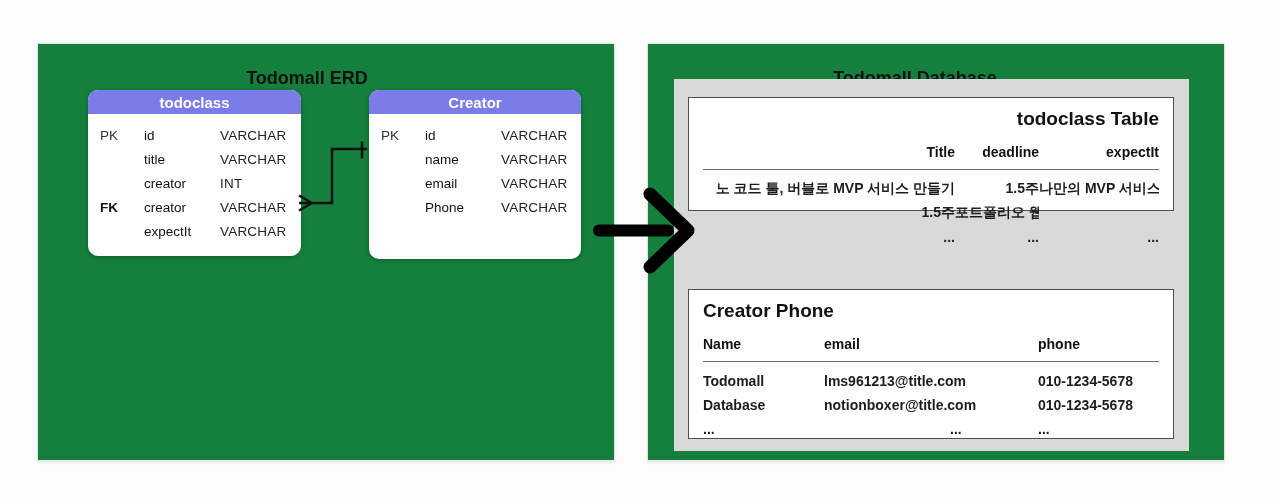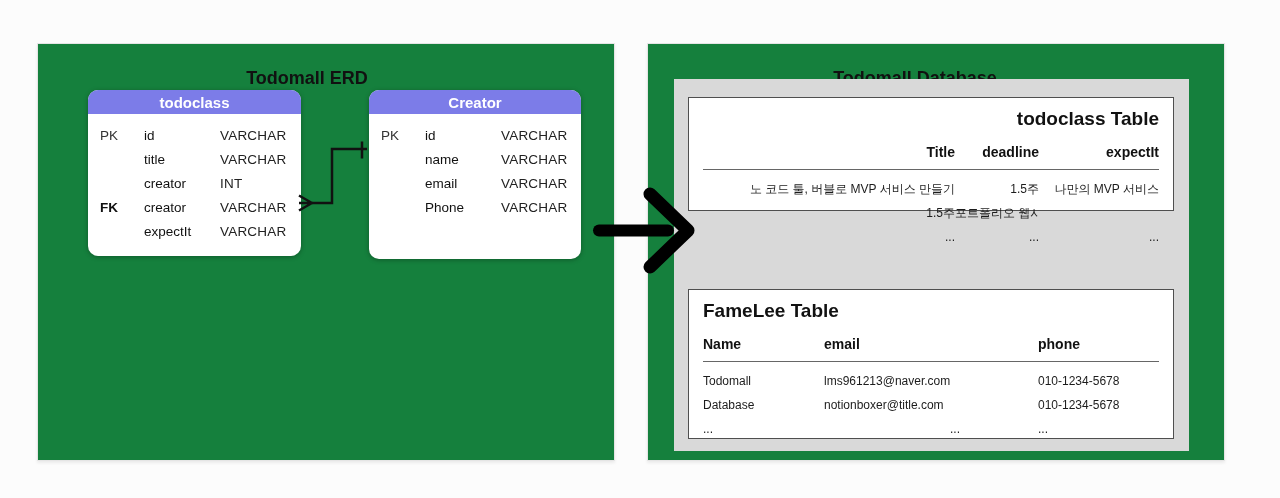--- a/index.html
+++ b/index.html
@@ -35,21 +35,21 @@
   
   .graybox{position:absolute;left:26px;top:35px;width:515px;height:372px;background:#d9d9d9;}
   .dbcard{position:absolute;left:14px;width:486px;background:#fff;
           border:1.5px solid #4f4f4f;box-sizing:border-box;padding:0 14px;}
   .dbcard-todoclass{top:18px;height:114px;text-align:right;}
   .dbcard-creator{top:210px;height:150px;}
   .dbtitle{margin:10px 0 0;font-size:19px;font-weight:700;color:#111;line-height:22px;}
   .dbhead{display:grid;margin-top:14px;padding-bottom:9px;border-bottom:1.5px solid #666;
           font-size:14px;font-weight:700;color:#111;}
   .dbbody{padding-top:7px;}
-  .dbrow{display:grid;height:24px;align-items:center;font-size:12px;color:#1c1c1c;}
+  .dbrow{display:grid;height:24px;align-items:center;font-size:14px;color:#1c1c1c;font-weight:bold;}
   .cols-todo{grid-template-columns:252px 84px auto;}
   .cols-creator{grid-template-columns:121px 214px auto;}
   .c{white-space:nowrap;overflow:hidden;}
   .shift{padding-left:126px;box-sizing:border-box;}
 </style>
 </head>
 <body>
 
 <div class="stage">
 
@@ -138,30 +138,30 @@
           </div>
           <div class="dbrow cols-todo">
             <span class="c">...</span>
             <span class="c">...</span>
             <span class="c">...</span>
           </div>
         </div>
       </div>
 
       <div class="dbcard dbcard-creator">
-        <h3 class="dbtitle">FameLee Table</h3>
+        <h3 class="dbtitle">Creator Phone</h3>
         <div class="dbhead cols-creator">
           <span class="c">Name</span>
           <span class="c">email</span>
           <span class="c">phone</span>
         </div>
         <div class="dbbody">
           <div class="dbrow cols-creator">
             <span class="c">Todomall</span>
-            <span class="c">lms961213@naver.com</span>
+            <span class="c">lms961213@title.com</span>
             <span class="c">010-1234-5678</span>
           </div>
           <div class="dbrow cols-creator">
             <span class="c">Database</span>
             <span class="c">notionboxer@title.com</span>
             <span class="c">010-1234-5678</span>
           </div>
           <div class="dbrow cols-creator">
             <span class="c">...</span>
             <span class="c shift">...</span>

